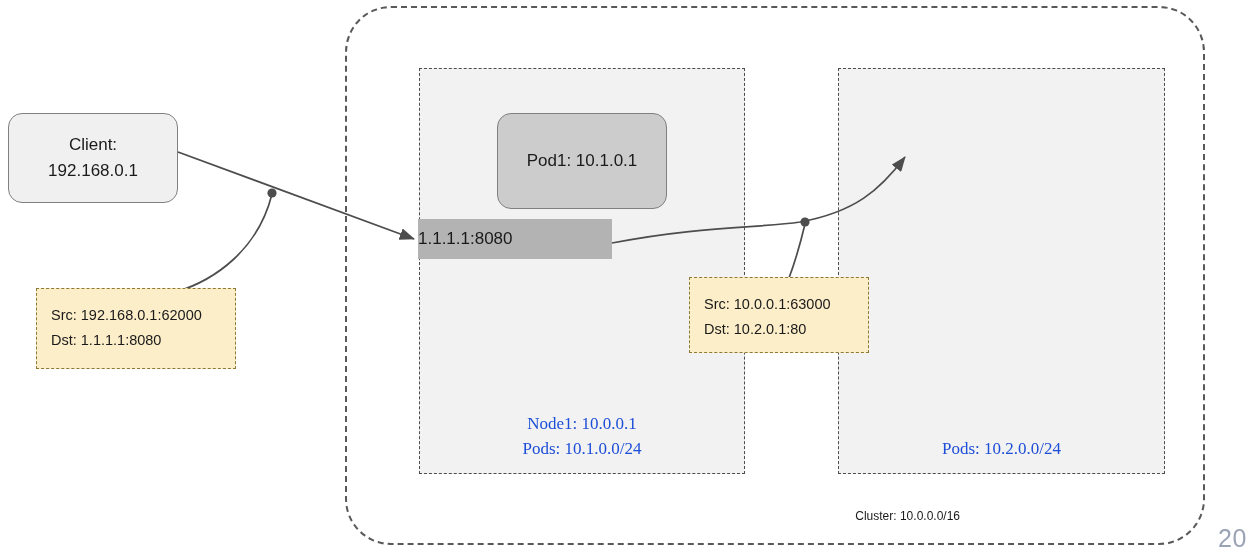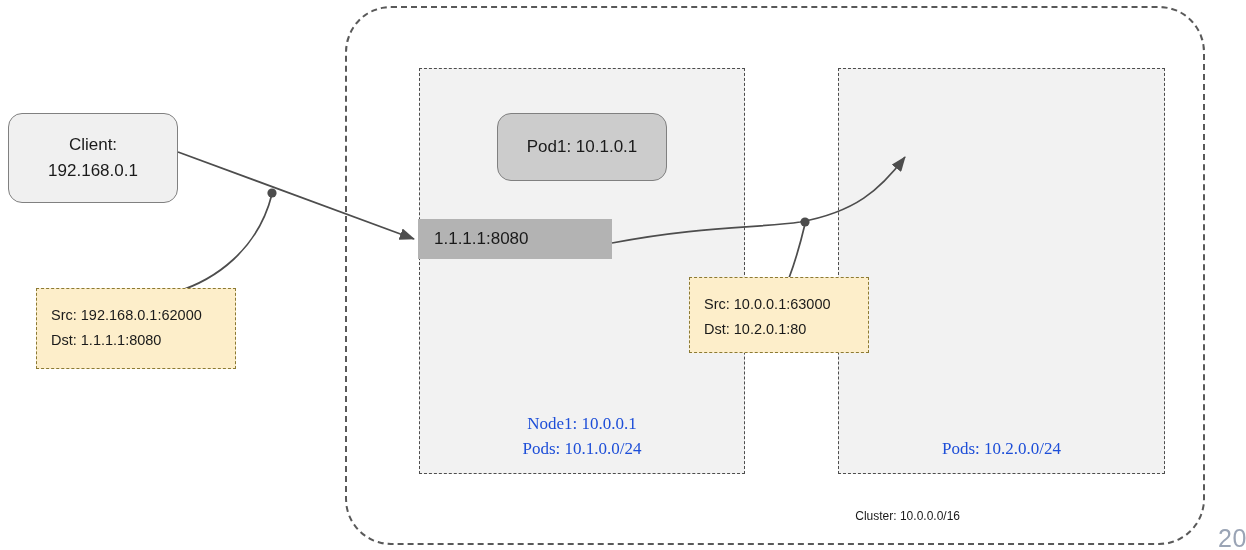--- a/index.html
+++ b/index.html
@@ -79,35 +79,35 @@
     background: #cccccc;
     border: 1.6px solid #808080;
     border-radius: 14px;
     display: flex;
     align-items: center;
     justify-content: center;
     font-size: 17px;
     color: #1a1a1a;
     white-space: nowrap;
   }
-  #pod1 { left: 497px; top: 113px; width: 170px; height: 68px; }
+  #pod1 { left: 497px; top: 113px; width: 170px; height: 96px; }
   #pod2 { left: 497px; top: 273px; width: 170px; height: 93px; }
   #pod3 { left: 915px; top: 113px; width: 172px; height: 88px; }
 
   
   #service-bar {
     position: absolute;
     left: 418px;
     top: 219px;
     width: 194px;
     height: 40px;
     background: #b3b3b3;
     display: flex;
     align-items: center;
-    padding-left: 16px;
+    padding-left: 0;
     box-sizing: border-box;
     font-size: 17px;
     color: #1a1a1a;
     white-space: nowrap;
   }
 
   
   .note {
     position: absolute;
     box-sizing: border-box;

